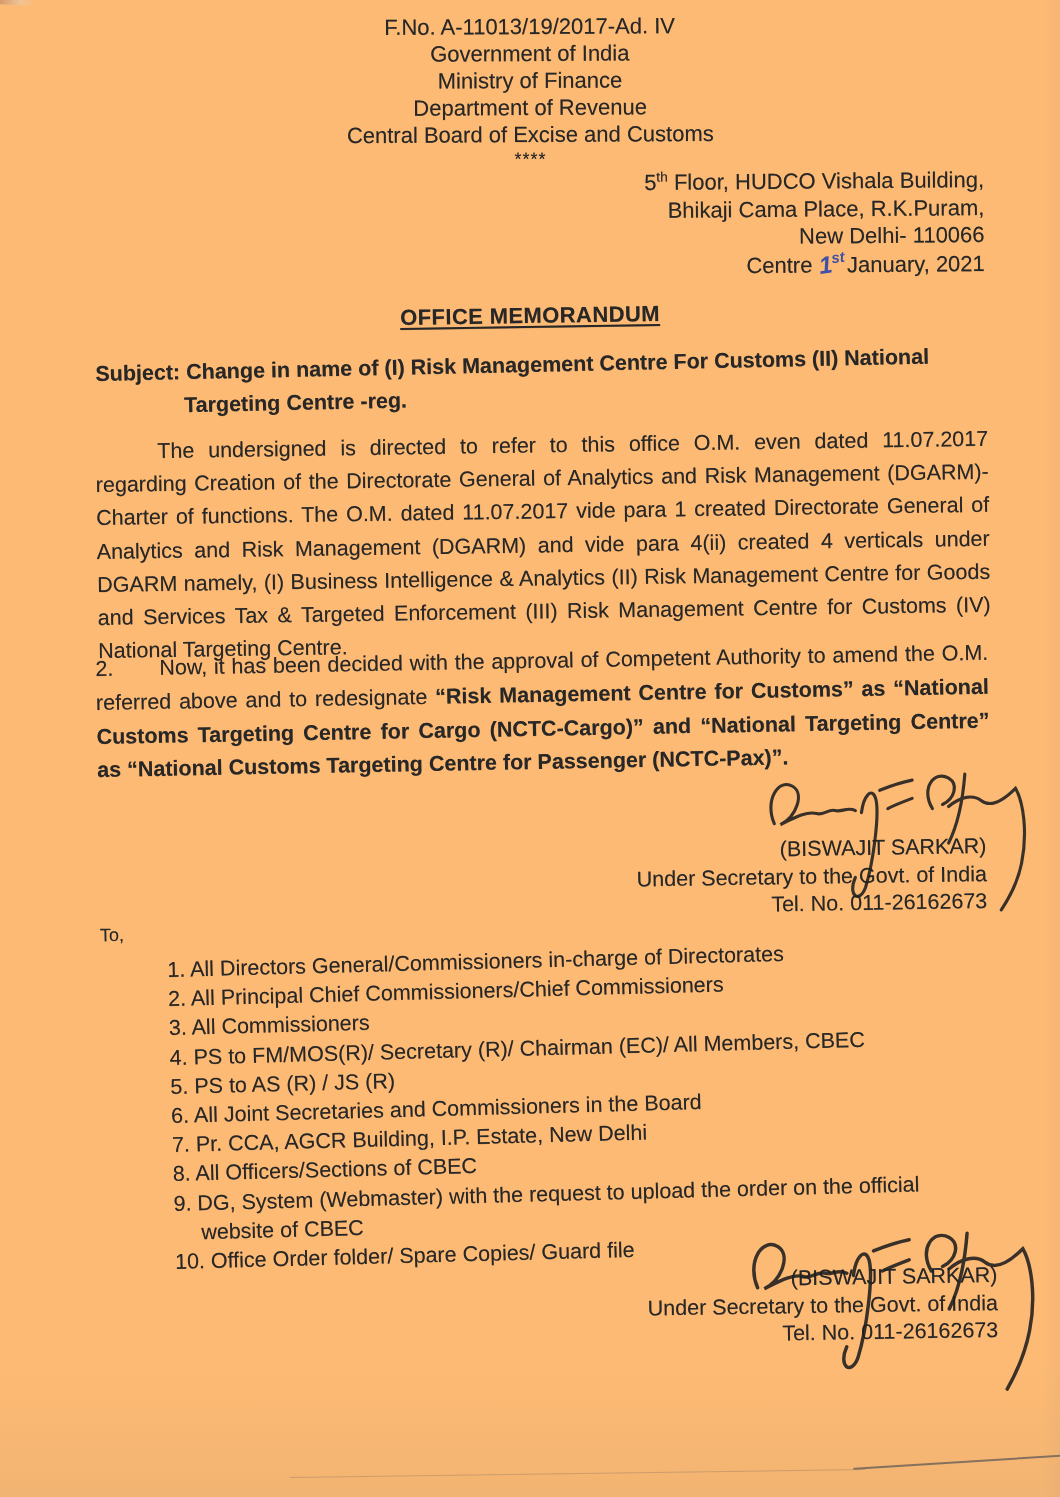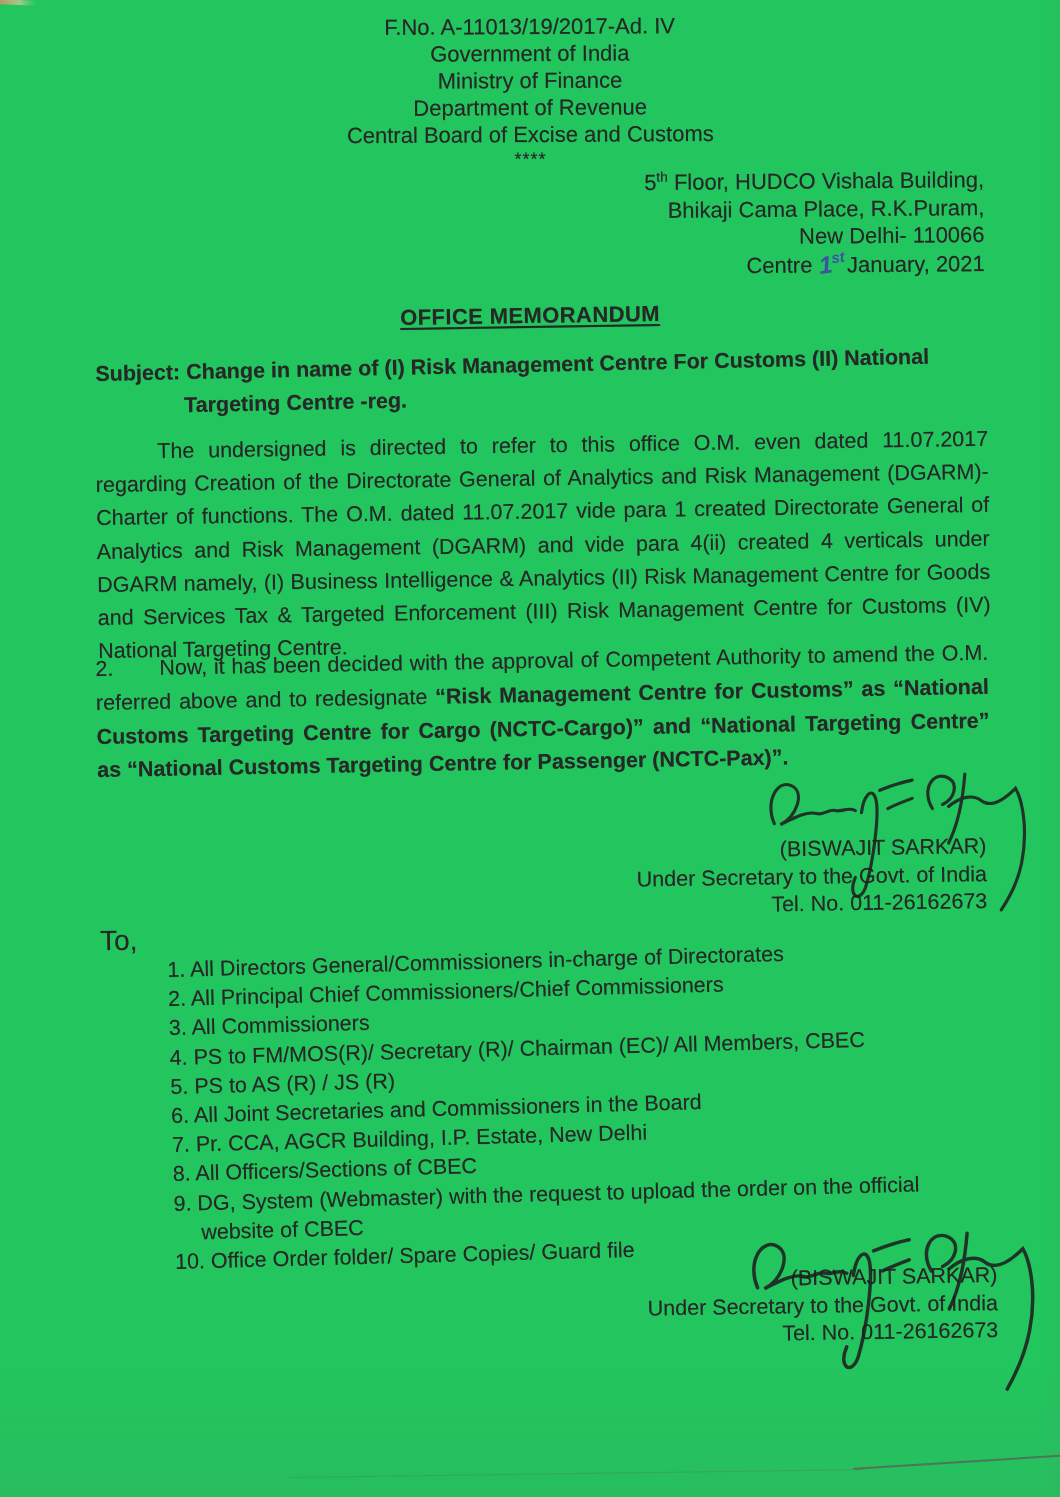--- a/index.html
+++ b/index.html
@@ -1,20 +1,20 @@
 <!DOCTYPE html>
 <html><head>
 <meta charset="utf-8">
 <style>
   html,body{margin:0;padding:0;background:#e9e7e2;}
   .page{
     position:relative;
     width:1060px;height:1497px;
     margin:0 auto;
-    background:#22c55e;
+    background:#fdba74;
     overflow:hidden;
     font-family:"Liberation Sans", sans-serif;
     color:#272727;
     text-shadow:0.2px 0.2px 0.45px rgba(35,35,35,0.4);
   }
   .center-block{
     position:absolute;top:13px;left:0;width:100%;
     text-align:center;font-size:22px;line-height:27px;
     transform:rotate(-0.35deg);
   }
@@ -68,21 +68,21 @@
     font-size:21.5px;line-height:27.5px;
     transform:rotate(-0.9deg);transform-origin:right top;
   }
   .sig1-typed{top:833px;right:74px;}
   .sig2-typed{top:1262px;right:63px;}
   .sig-svg{position:absolute;pointer-events:none;z-index:5;}
   .sig1-svg{left:752px;top:768px;width:300px;height:152px;}
   .sig2-svg{left:742px;top:1212px;width:312px;height:196px;}
   .to-label{
     position:absolute;top:925px;left:100px;
-    font-size:28px;transform:rotate(-1deg);
+    font-size:18px;transform:rotate(-1deg);
   }
   .recipients{
     position:absolute;top:956px;left:167px;width:824px;
     font-size:21.5px;line-height:29.2px;
     transform:rotate(-1.5deg);transform-origin:left top;
   }
   .recipient{padding-left:27px;text-indent:-27px;}
   
   .corner-mark{
     position:absolute;left:0;top:0;width:36px;height:5px;

